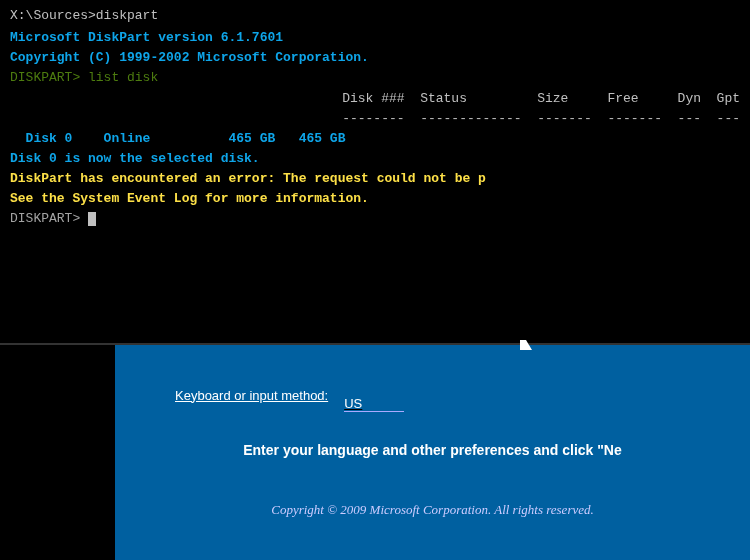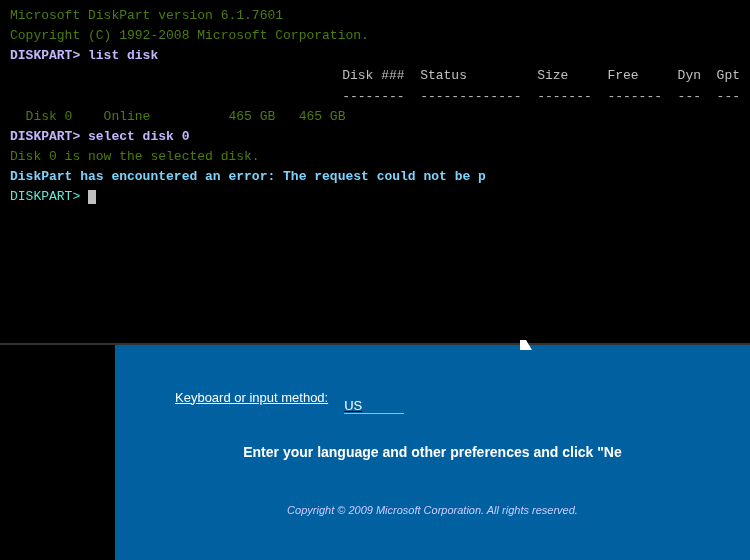--- a/index.html
+++ b/index.html
@@ -20,34 +20,34 @@
       height: 370px;
       background: #000;
       padding: 6px 10px;
       color: #c0c0c0;
       font-size: 13px;
       line-height: 1.55;
     }
 
     .cmd-line {
       white-space: pre;
-      color: #5eead4;
+      color: #a3a3a3;
     }
 
     .cmd-line.prompt {
-      color: #c4b5fd;
+      color: #4d7c0f;
+    }
+
+    .cmd-line.output {
+      color: #0ea5e9;
       font-weight: bold;
     }
 
-    .cmd-line.output {
-      color: #4d7c0f;
-    }
-
     .cmd-line.error {
-      color: #7dd3fc;
+      color: #fde047;
       font-weight: bold;
     }
 
     .cmd-title {
       color: #c0c0c0;
       margin-bottom: 2px;
     }
 
     .table-header {
       color: #c0c0c0;
@@ -115,22 +115,22 @@
       color: #ffffff;
       font-family: Arial, sans-serif;
       font-size: 14px;
       font-weight: bold;
       text-align: center;
       margin-bottom: 44px;
     }
 
     .setup-copyright {
       color: #ccccff;
-      font-family: Liberation Sans, sans-serif;
-      font-size: 11px;
+      font-family: Liberation Serif, serif;
+      font-size: 13px;
       text-align: left;
       font-style: italic;
     }
 
     
     .mouse-cursor {
       position: absolute;
       top: 340px;
       left: 520px;
       width: 0;
@@ -150,36 +150,37 @@
       left: 0;
       width: 750px;
       height: 2px;
       background: #333;
     }
   </style>
 </head>
 <body>
 
 <div class="cmd-window">
+  <div class="cmd-title">X:\Sources&gt;diskpart</div>
   <div id="cmd-lines">
       <div class="cmd-line output">Microsoft DiskPart version 6.1.7601</div>
-      <div class="cmd-line output">Copyright (C) 1992-2008 Microsoft Corporation.</div>
+      <div class="cmd-line output">Copyright (C) 1999-2002 Microsoft Corporation.</div>
       <div class="cmd-line blank"></div>
       <div class="cmd-line prompt">DISKPART&gt; list disk</div>
       <div class="cmd-line blank"></div>
       <div class="cmd-line table-header">  Disk ###  Status         Size     Free     Dyn  Gpt</div>
       <div class="cmd-line table-header">  --------  -------------  -------  -------  ---  ---</div>
       <div class="cmd-line output">  Disk 0    Online          465 GB   465 GB</div>
       <div class="cmd-line blank"></div>
-      <div class="cmd-line prompt">DISKPART&gt; select disk 0</div>
       <div class="cmd-line blank"></div>
       <div class="cmd-line output">Disk 0 is now the selected disk.</div>
       <div class="cmd-line blank"></div>
       <div class="cmd-line blank"></div>
       <div class="cmd-line error">DiskPart has encountered an error: The request could not be p</div>
+      <div class="cmd-line error">See the System Event Log for more information.</div>
       <div class="cmd-line blank"></div>
       <div class="cmd-line prompt-cursor">DISKPART&gt; <span class="cursor"></span></div>
     </div>
 </div>
 
 <div class="divider"></div>
 
 <div class="setup-screen">
   <div class="setup-keyboard-row">
     <span class="setup-keyboard-label">Keyboard or input method:</span>

